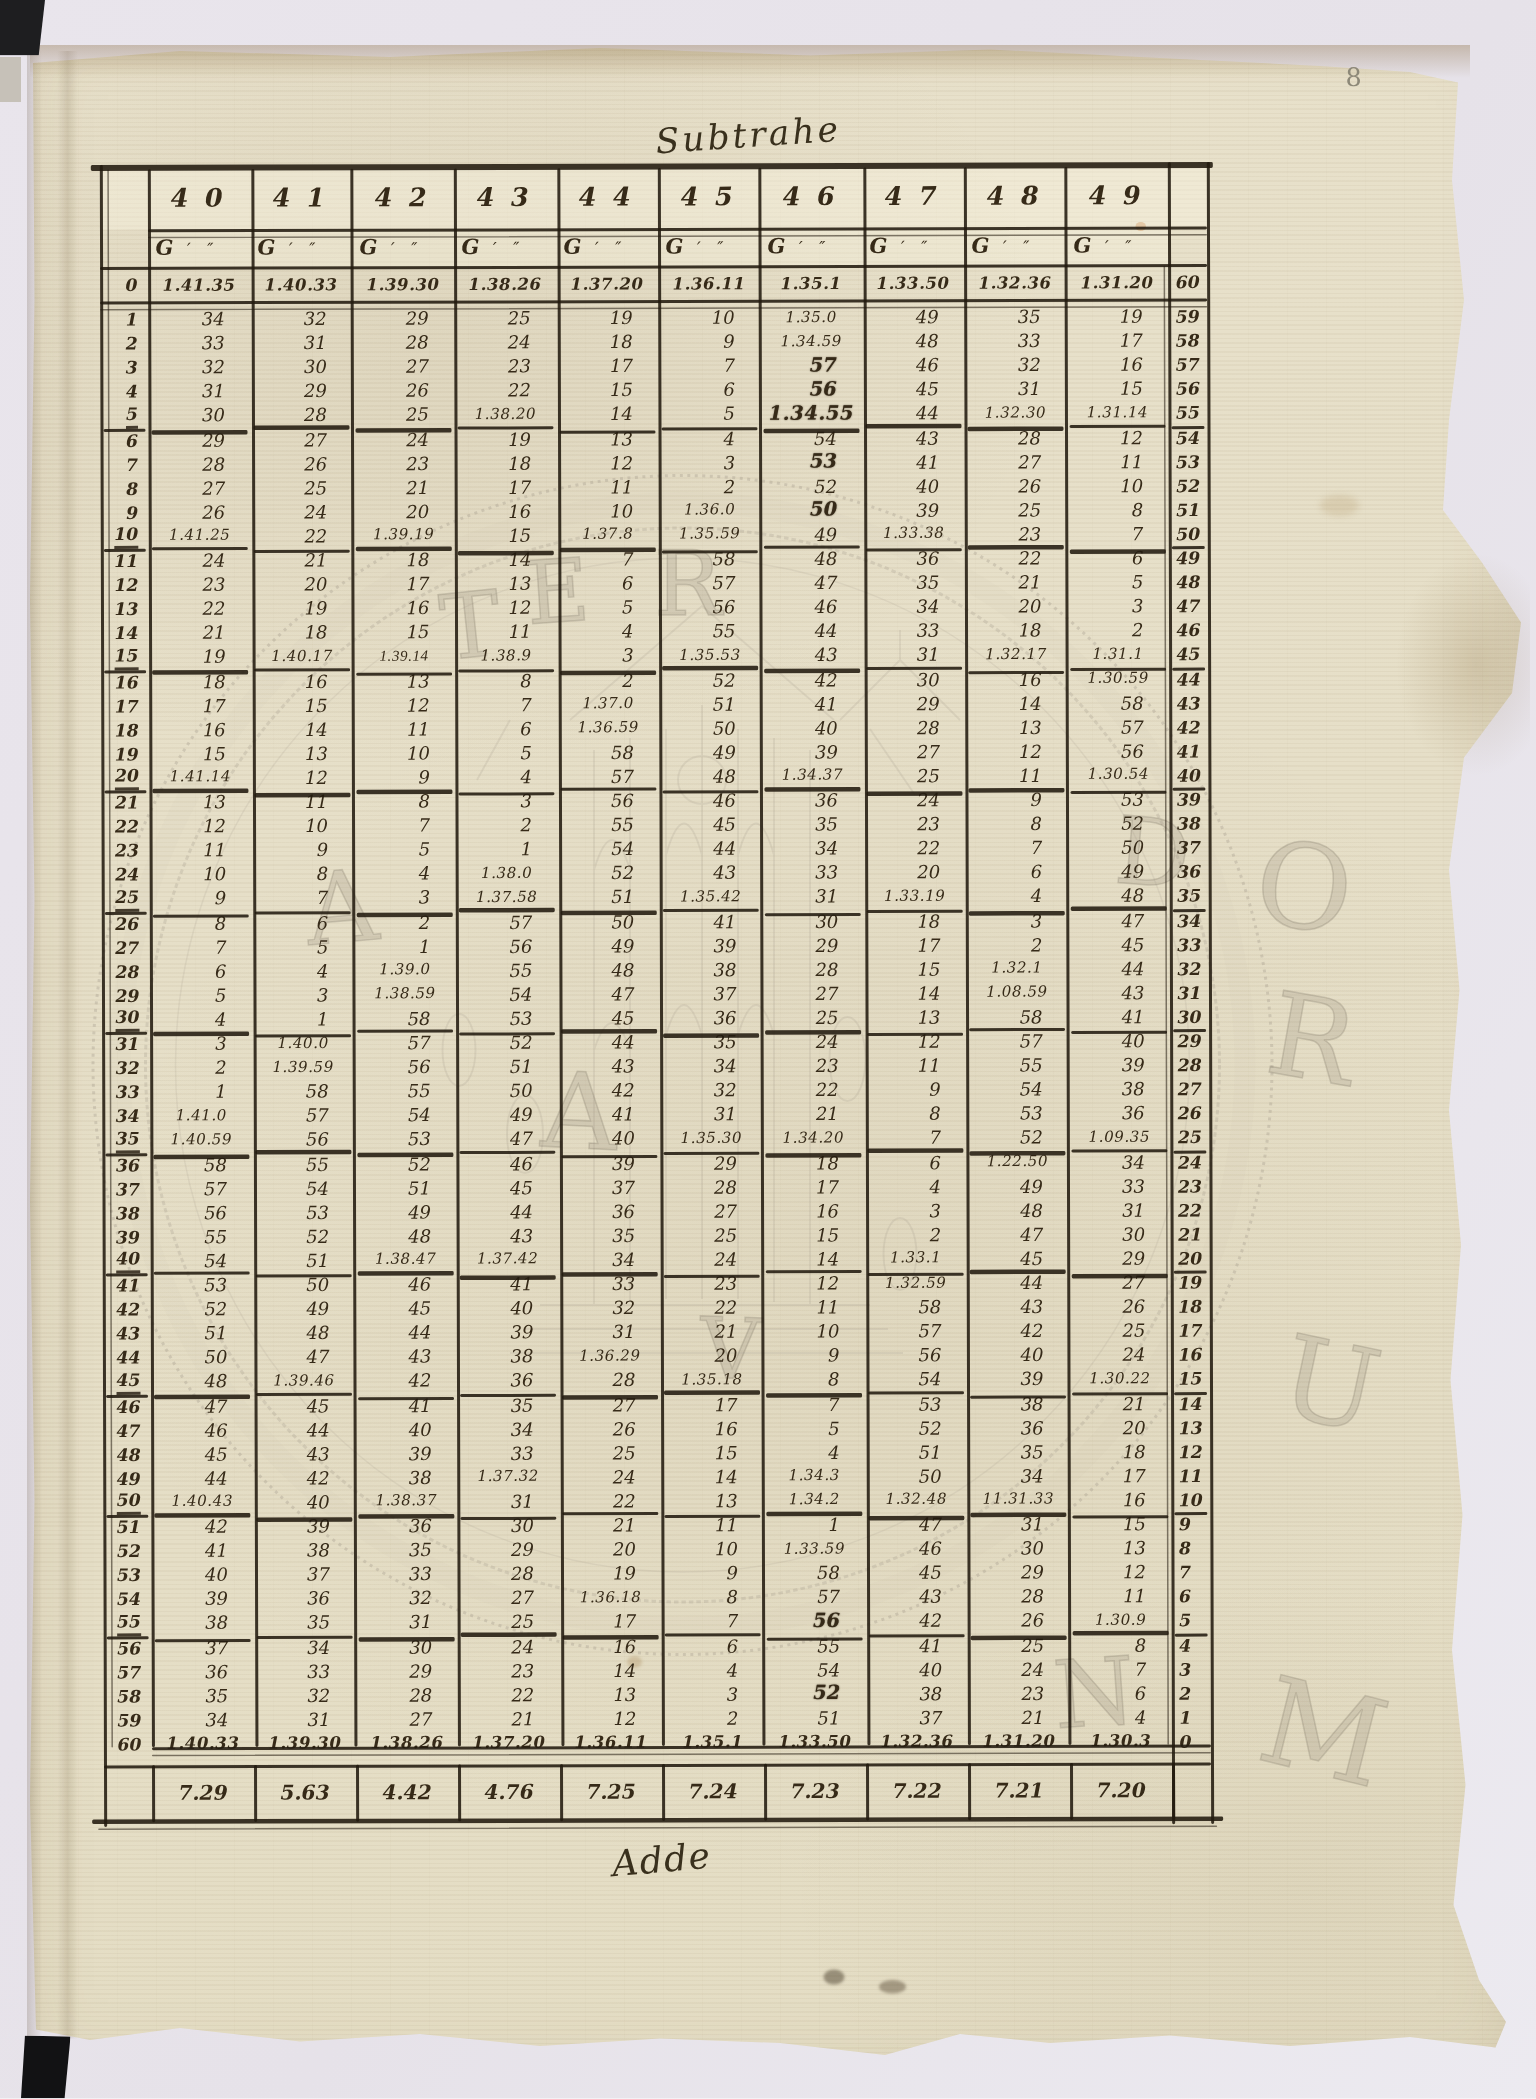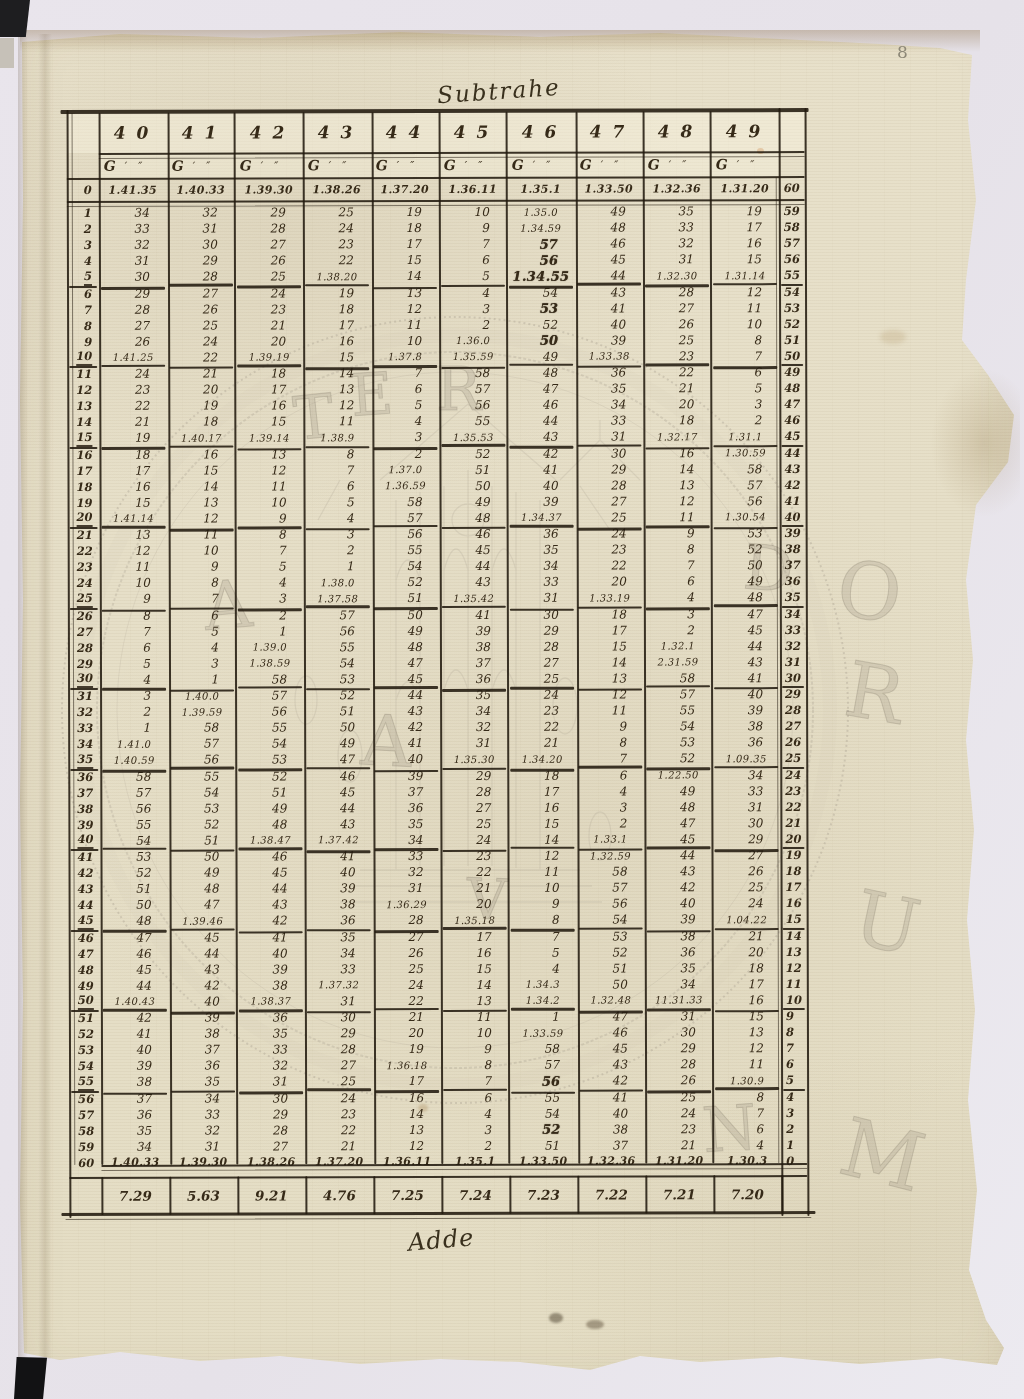--- a/index.html
+++ b/index.html
@@ -759,21 +759,21 @@
     </div>
     <div class="lab" style="left: 0px; top: 317.4px; width: 32px; height: 16.1px;">
       <span class="tick">15</span>
     </div>
     <div class="cell" style="left: 32px; top: 317.4px; width: 68px; height: 16.1px;">
       <span class="v-sec">19</span>
     </div>
     <div class="cell" style="left: 100px; top: 317.4px; width: 68px; height: 16.1px;">
       <span class="v-full">1.40.17</span>
     </div>
-    <div class="cell" style="left: 168px; top: 317.4px; width: 68px; height: 16.1px;">
+    <div class="cell" style="left: 168px; top: 317.4px; width: 68px; height: 16.1px; font-family: Liberation Serif, serif;">
       <span class="v-full">1.39.14</span>
     </div>
     <div class="cell" style="left: 236px; top: 317.4px; width: 68px; height: 16.1px;">
       <span class="v-full">1.38.9</span>
     </div>
     <div class="cell" style="left: 304px; top: 317.4px; width: 68px; height: 16.1px;">
       <span class="v-sec">3</span>
     </div>
     <div class="cell" style="left: 372px; top: 317.4px; width: 68px; height: 16.1px;">
       <span class="v-full">1.35.53</span>
@@ -1282,21 +1282,21 @@
     <div class="cell" style="left: 372px; top: 542.8px; width: 68px; height: 16.1px;">
       <span class="v-sec">37</span>
     </div>
     <div class="cell" style="left: 440px; top: 542.8px; width: 68px; height: 16.1px;">
       <span class="v-sec">27</span>
     </div>
     <div class="cell" style="left: 508px; top: 542.8px; width: 68px; height: 16.1px;">
       <span class="v-sec">14</span>
     </div>
     <div class="cell" style="left: 576px; top: 542.8px; width: 68px; height: 16.1px;">
-      <span class="v-full">2.31.59</span>
+      <span class="v-full">1.08.59</span>
     </div>
     <div class="cell" style="left: 644px; top: 542.8px; width: 68px; height: 16.1px;">
       <span class="v-sec">43</span>
     </div>
     <div class="lab r" style="left: 712px; top: 542.8px; width: 26px; height: 16.1px;">
       <span>31</span>
     </div>
     <div class="lab" style="left: 0px; top: 558.9px; width: 32px; height: 16.1px;">
       <span class="tick">30</span>
     </div>
@@ -1861,21 +1861,21 @@
     <div class="cell" style="left: 440px; top: 800.4px; width: 68px; height: 16.1px;">
       <span class="v-sec">8</span>
     </div>
     <div class="cell" style="left: 508px; top: 800.4px; width: 68px; height: 16.1px;">
       <span class="v-sec">54</span>
     </div>
     <div class="cell" style="left: 576px; top: 800.4px; width: 68px; height: 16.1px;">
       <span class="v-sec">39</span>
     </div>
     <div class="cell" style="left: 644px; top: 800.4px; width: 68px; height: 16.1px;">
-      <span class="v-full">1.04.22</span>
+      <span class="v-full">1.30.22</span>
     </div>
     <div class="lab r" style="left: 712px; top: 800.4px; width: 26px; height: 16.1px;">
       <span>15</span>
     </div>
     <div class="lab" style="left: 0px; top: 816.5px; width: 32px; height: 16.1px;">
       <span>46</span>
     </div>
     <div class="cell" style="left: 32px; top: 816.5px; width: 68px; height: 16.1px;">
       <span class="v-sec">47</span>
     </div>
@@ -2413,21 +2413,21 @@
     <div class="lab r" style="left: 712px; top: 1041.9px; width: 26px; height: 16.1px;">
       <span>0</span>
     </div>
     <div class="dcell" style="left: 32px; top: 1066px; width: 68px; height: 34px;">
       <span>7.29</span>
     </div>
     <div class="dcell" style="left: 100px; top: 1066px; width: 68px; height: 34px;">
       <span>5.63</span>
     </div>
     <div class="dcell" style="left: 168px; top: 1066px; width: 68px; height: 34px;">
-      <span>9.21</span>
+      <span>4.42</span>
     </div>
     <div class="dcell" style="left: 236px; top: 1066px; width: 68px; height: 34px;">
       <span>4.76</span>
     </div>
     <div class="dcell" style="left: 304px; top: 1066px; width: 68px; height: 34px;">
       <span>7.25</span>
     </div>
     <div class="dcell" style="left: 372px; top: 1066px; width: 68px; height: 34px;">
       <span>7.24</span>
     </div>

